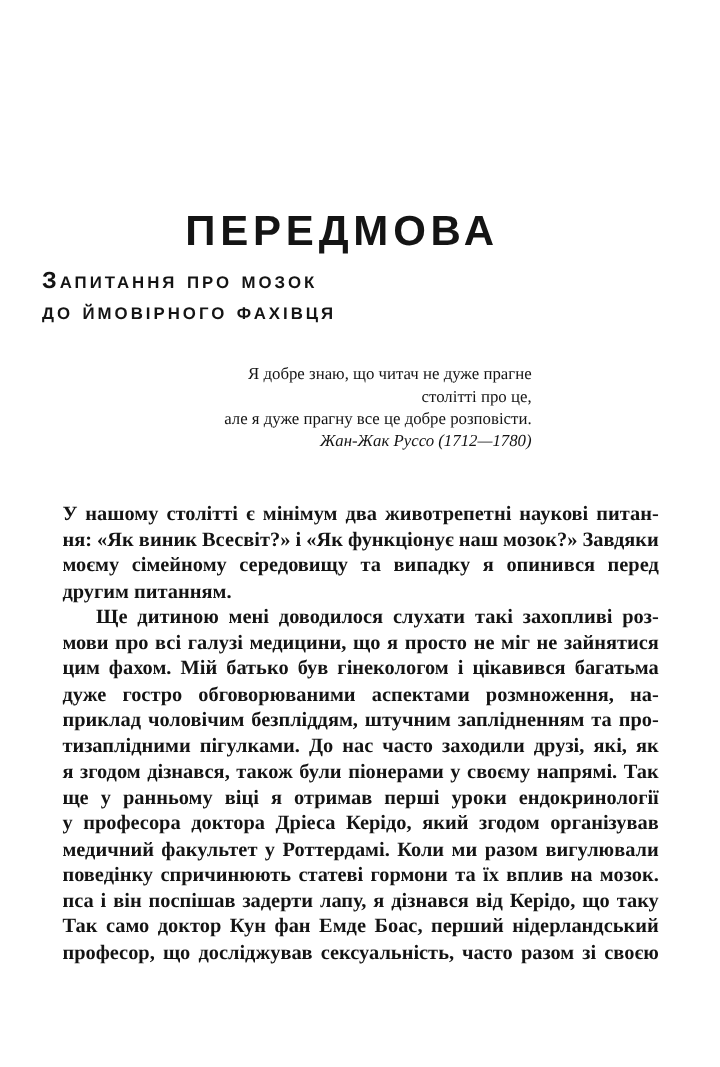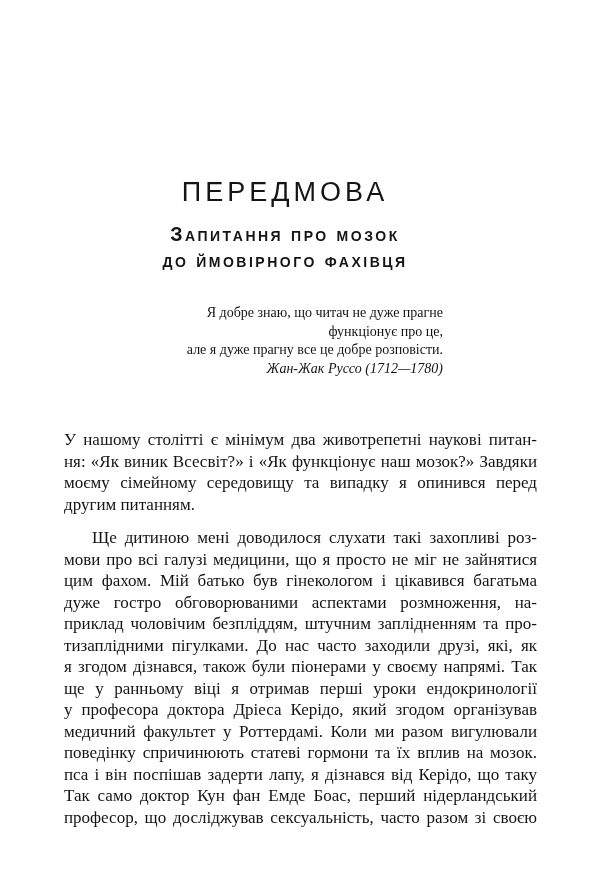--- a/index.html
+++ b/index.html
@@ -12,33 +12,33 @@
     overflow: hidden;
   }
   .title {
     position: absolute;
     top: 179px;
     left: 35px;
     width: 500px;
     margin: 0;
     text-align: center;
     font-family: "Liberation Sans", sans-serif;
-    font-weight: 400;
-    font-size: 27px;
+    font-weight: 700;
+    font-size: 35px;
     line-height: 27px;
     letter-spacing: 4px;
     color: #141414;
   }
   .subtitle {
     position: absolute;
     top: 221px;
     left: 35px;
     width: 500px;
     margin: 0;
-    text-align: center;
+    text-align: left;
     font-family: "Liberation Sans", sans-serif;
     font-weight: 600;
     font-size: 19.5px;
     line-height: 26px;
     letter-spacing: 2.5px;
     font-variant: small-caps;
     color: #141414;
   }
   .epigraph {
     position: absolute;
@@ -56,21 +56,21 @@
   .body-text {
     position: absolute;
     top: 417px;
     left: 52px;
     width: 497px;
     font-family: "Liberation Serif", serif;
     font-size: 17px;
     line-height: 21.5px;
     color: #141414;
   }
-  .para { margin: 12px; }
+  .para { margin: 0; font-weight: bold; }
   .jline {
     text-align: justify;
     text-align-last: justify;
   }
   .jline.end {
     text-align: right;
     text-align-last: left;
   }
   .para.indent .jline:first-child { text-indent: 28px; }
 </style>
@@ -81,21 +81,21 @@
   <h1 class="title">ПЕРЕДМОВА</h1>
 
   <h2 class="subtitle">
       <div class="sline">Запитання про мозок</div>
       <div class="sline">до ймовірного фахівця</div>
     </h2>
 
   <div class="epigraph">
     <div>
         <div class="eline">Я добре знаю, що читач не дуже прагне</div>
-        <div class="eline">функціонує про це,</div>
+        <div class="eline">столітті про це,</div>
         <div class="eline">але я дуже прагну все це добре розповісти.</div>
       </div>
     <div class="attribution">Жан-Жак Руссо (1712—1780)</div>
   </div>
 
   <div class="body-text">
       <div class="para">
         <div class="jline">У нашому столітті є мінімум два животрепетні наукові питан-</div>
         <div class="jline">ня: «Як виник Всесвіт?» і «Як функціонує наш мозок?» Завдяки</div>
         <div class="jline">моєму сімейному середовищу та випадку я опинився перед</div>

